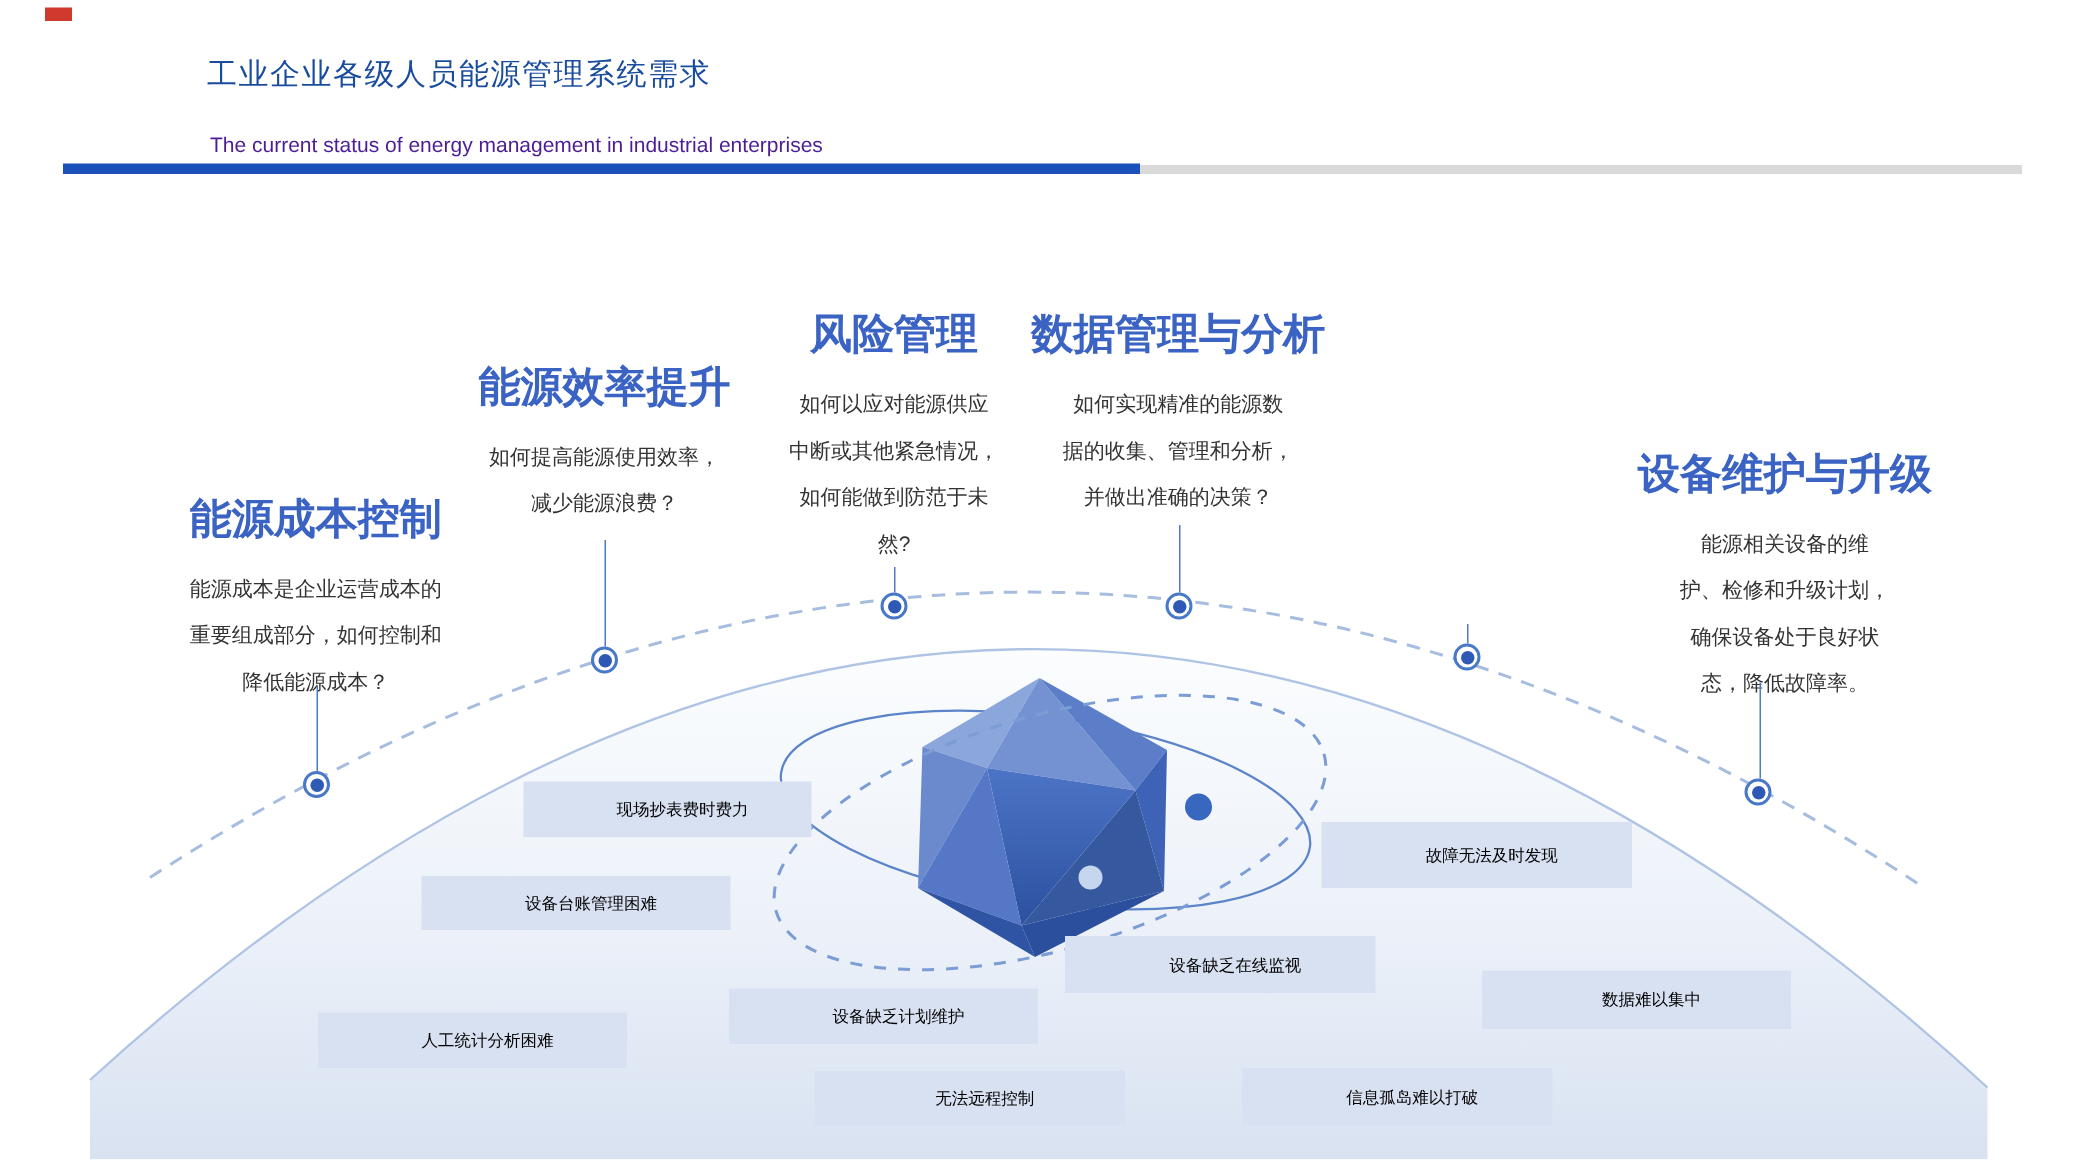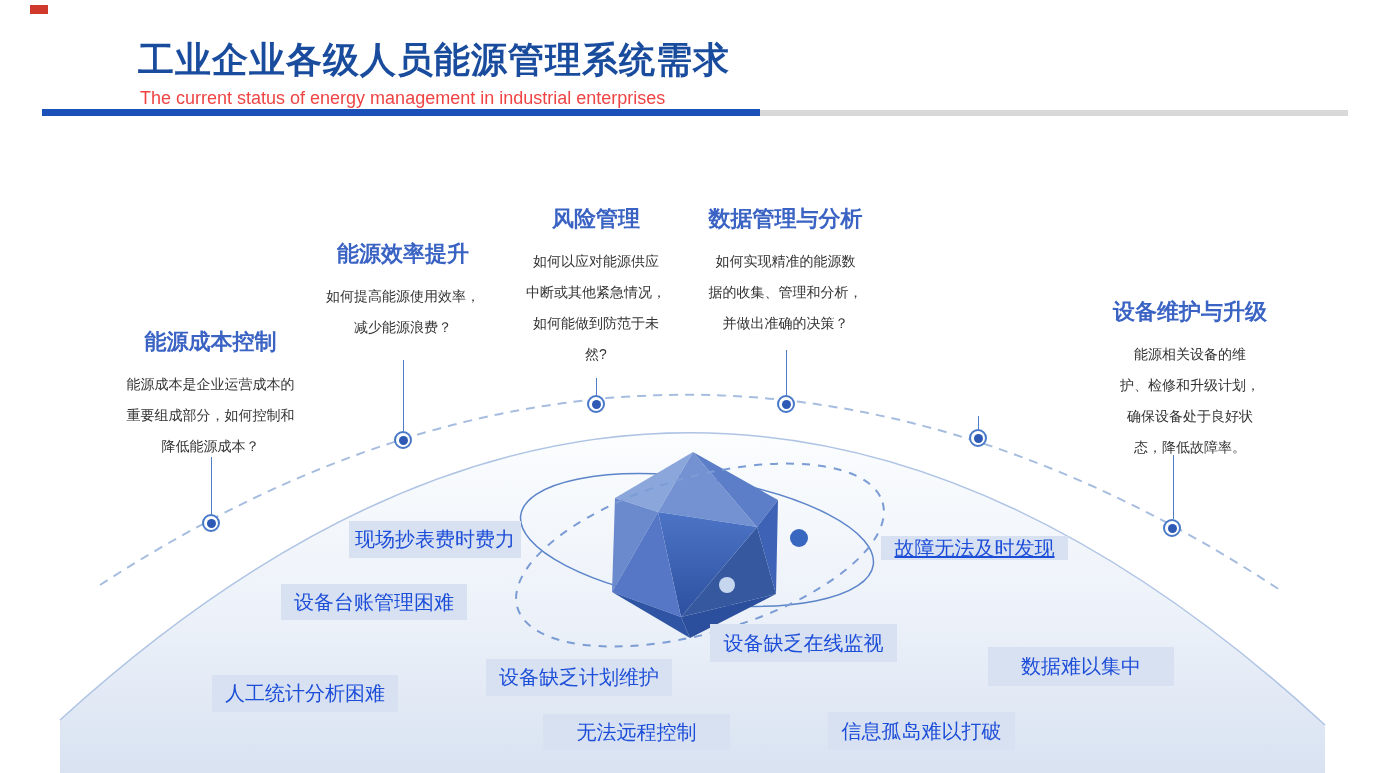--- a/index.html
+++ b/index.html
@@ -3,36 +3,36 @@
 <meta charset="utf-8">
 <style>
   html,body{margin:0;padding:0;background:#fff;}
   #slide{
     position:relative;width:1383px;height:773px;overflow:hidden;background:#ffffff;
     font-family:"Liberation Sans","DejaVu Sans",sans-serif;
   }
   .abs{position:absolute;}
   
   #accent-red{left:30px;top:5px;width:18px;height:9px;background:#cf3a2c;}
-  #page-title{left:138px;top:36px;font-size:36px;font-weight:bold;color:#1a4c9e;letter-spacing:1px;white-space:nowrap;}
-  #page-subtitle{left:140px;top:88px;font-size:18px;color:#ef4444;white-space:nowrap;}
+  #page-title{left:138px;top:36px;font-size:20px;font-weight:normal;color:#1a4c9e;letter-spacing:1px;white-space:nowrap;}
+  #page-subtitle{left:140px;top:88px;font-size:14px;color:#4c1d95;white-space:nowrap;}
   #rule-blue{left:42px;top:109px;width:718px;height:7px;background:#1b50b8;}
   #rule-gray{left:760px;top:110px;width:588px;height:6px;background:#d9d9d9;}
   
   .cat{position:absolute;text-align:center;}
-  .cat-title{font-size:22px;font-weight:bold;color:#3a63c4;margin:0 0 12px 0;}
+  .cat-title{font-size:28px;font-weight:bold;color:#3a63c4;margin:0 0 12px 0;}
   .cat-body{font-size:14px;line-height:31px;color:#333333;white-space:pre-line;margin:0;}
   
   .stem{position:absolute;width:1px;background:#4f7ac6;}
   .dot{position:absolute;width:14px;height:14px;border:2px solid #4878c8;border-radius:50%;
        background:#ffffff;display:flex;align-items:center;justify-content:center;}
   .dot i{display:block;width:9px;height:9px;border-radius:50%;background:#2e5ab5;}
   
-  .pp{position:absolute;background:#d8e1f2;color:#1d4ed8;font-size:20px;
-      display:flex;align-items:center;justify-content:center;white-space:nowrap;}
+  .pp{position:absolute;background:#d8e1f2;color:#000000;font-size:11px;
+      display:flex;align-items:center;justify-content:center;white-space:nowrap;padding-left:20px;}
   #svg-deco{position:absolute;left:0;top:0;}
 </style>
 </head>
 <body>
 
 <div id="slide">
 
   <svg id="svg-deco" width="1383" height="773" viewBox="0 0 1383 773">
     <defs>
       <linearGradient id="domeGrad" x1="0" y1="0" x2="0" y2="1">
@@ -140,16 +140,16 @@
       <i></i>
     </div>
 
   <div class="pp" style="left:349px;top:521px;width:172px;height:37px;">现场抄表费时费力</div>
   <div class="pp" style="left:281px;top:584px;width:186px;height:36px;">设备台账管理困难</div>
   <div class="pp" style="left:212px;top:675px;width:186px;height:37px;">人工统计分析困难</div>
   <div class="pp" style="left:486px;top:659px;width:186px;height:37px;">设备缺乏计划维护</div>
   <div class="pp" style="left:543px;top:714px;width:187px;height:36px;">无法远程控制</div>
   <div class="pp" style="left:710px;top:624px;width:187px;height:38px;">设备缺乏在线监视</div>
   <div class="pp" style="left:828px;top:712px;width:187px;height:38px;">信息孤岛难以打破</div>
-  <div class="pp" style="left:881px;top:536px;width:187px;height:24px;text-decoration:underline;">故障无法及时发现</div>
+  <div class="pp" style="left:881px;top:548px;width:187px;height:44px;">故障无法及时发现</div>
   <div class="pp" style="left:988px;top:647px;width:186px;height:39px;">数据难以集中</div>
 
 </div>
 
 </body></html>

